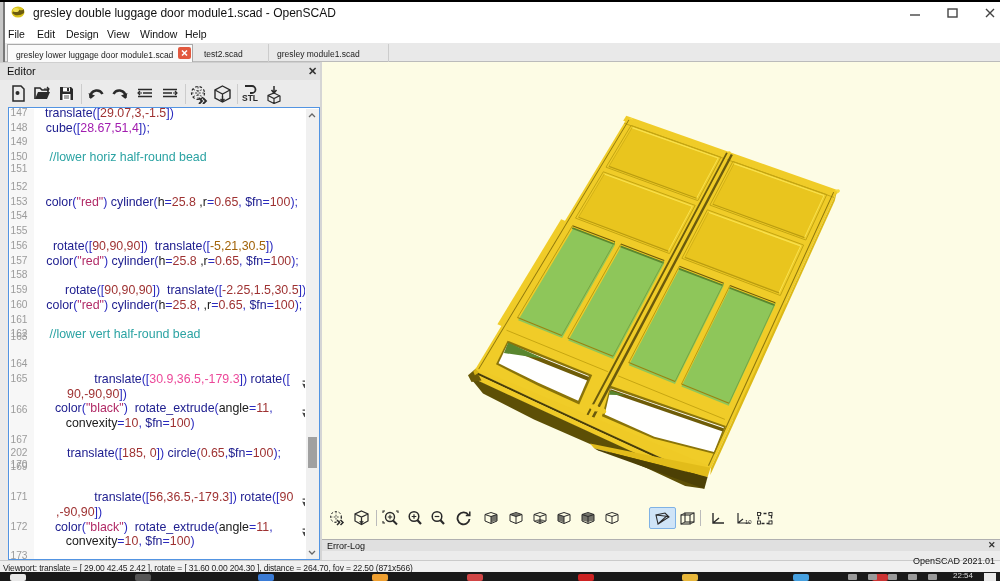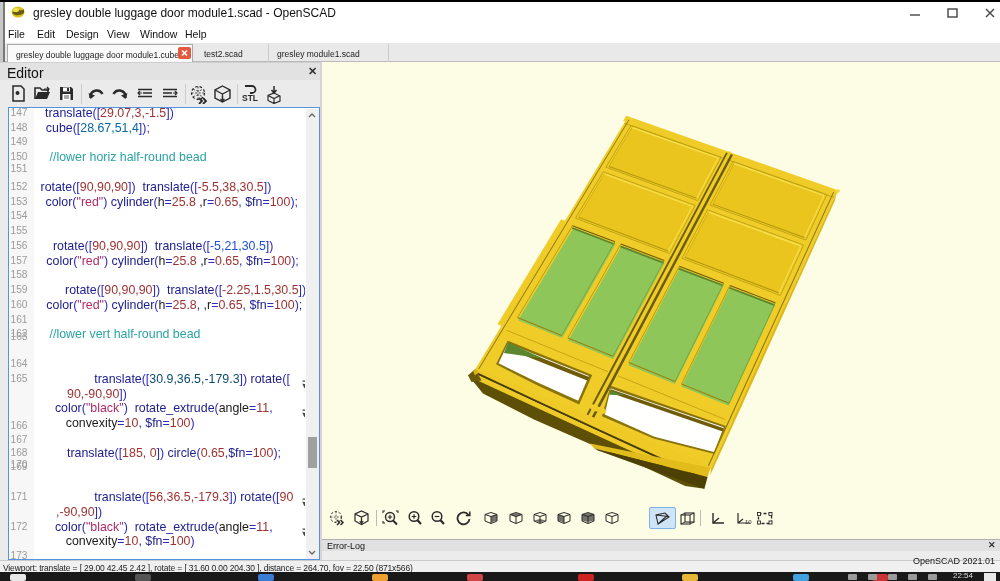--- a/index.html
+++ b/index.html
@@ -7,21 +7,21 @@
 #leftstrip{left:0;top:2px;width:5px;height:570px;background:#c8c8c8}
 #leftdark{left:3px;top:2px;width:2px;height:570px;background:#787878}
 #titlebar{left:5px;top:2px;width:995px;height:21px;background:#fff}
 #title{left:33px;top:6px;font-size:12px;color:#111;white-space:nowrap}
 #menubar{left:5px;top:23px;width:995px;height:20px;background:#fff}
 .menu{position:absolute;top:27.5px;font-size:10.5px;color:#111}
 #tabbar{left:5px;top:43px;width:995px;height:19px;background:#e9e9e9;border-bottom:1px solid #bbb}
 .tab{position:absolute;top:44px;height:18px;font-size:8.5px;color:#222;white-space:nowrap;padding:5px 0 0 8px}
 #tab1{left:7px;width:186px;background:#fafafa;border:1px solid #aaa;border-bottom:none;top:43.5px}
 #editor{left:0;top:62px;width:322px;height:498px;background:#ebebeb}
-#edhead{left:0;top:62px;width:322px;height:18px;background:#e2e2e2;border-top:1px solid #cfcfcf;font-size:14px;color:#111;padding:2px 0 0 7px}
+#edhead{left:0;top:62px;width:322px;height:18px;background:#e2e2e2;border-top:1px solid #cfcfcf;font-size:11px;color:#111;padding:2px 0 0 7px}
 #edx{left:308px;top:65px;font-size:11px;color:#333;font-weight:bold}
 #codebox{left:8px;top:107px;width:312px;height:453px;background:#fff;border:1.5px solid #5294e2}
 #gutter{left:9.5px;top:108.5px;width:24px;height:450px;background:#f7f7f7}
 .ln{position:absolute;width:17.5px;text-align:right;left:0;font-size:10.2px;color:#9b9b9b;height:14.77px;line-height:14.77px}
 .cl{position:absolute;font-size:12.4px;color:#1a1a1a;white-space:pre;height:14.77px;line-height:14.77px}
 .cl i{font-style:normal}
 .wm{position:absolute;left:291px}
 #codeclip{left:10px;top:107.5px;width:295px;height:452px;overflow:hidden}
 #vsb{left:305.5px;top:108.5px;width:13px;height:450px;background:#f0f0f0}
 #vsbthumb{left:307.5px;top:437px;width:9px;height:31px;background:#a0a0a0}
@@ -57,21 +57,21 @@
     <path d="M78 1 l8 8 M86 1 l-8 8" stroke="#444" stroke-width="1.4"></path>
   </svg>
 <div class="abs" id="menubar"></div>
 <div class="menu" style="left:8px">File</div>
 <div class="menu" style="left:37px">Edit</div>
 <div class="menu" style="left:66px">Design</div>
 <div class="menu" style="left:107px">View</div>
 <div class="menu" style="left:140px">Window</div>
 <div class="menu" style="left:185px">Help</div>
 <div class="abs" id="tabbar"></div>
-<div class="tab" id="tab1">gresley double luggage door module1.cube</div>
+<div class="tab" id="tab1">gresley lower luggage door module1.scad</div>
 <svg class="icon" style="left:178px;top:47px" width="13" height="12" viewBox="0 0 13 12">
     <rect x="0" y="0" width="13" height="12" rx="2" fill="#e2593f"></rect>
     <path d="M4 3.5 l5 5 M9 3.5 l-5 5" stroke="#fff" stroke-width="1.5"></path>
   </svg>
 <div class="tab" style="left:196px;width:73px;border-right:1px solid #ccc">test2.scad</div>
 <div class="tab" style="left:269px;width:120px;border-right:1px solid #ccc">gresley module1.scad</div>
 <div class="abs" id="editor"></div>
 <div class="abs" id="edhead">Editor</div>
 <div class="abs" id="edx">✕</div>
 <svg class="icon" style="left:11px;top:85px" width="15" height="17" viewBox="0 0 15 17">
@@ -289,61 +289,60 @@
     <rect x="12" y="9" width="3" height="3" fill="#fdfce5" stroke="#2a2a2a" stroke-width="0.9"></rect>
   </svg>
 <div class="sep" style="left:376px;top:510px;height:16px;background:#bbb"></div>
 <div class="sep" style="left:700px;top:510px;height:16px;background:#bbb"></div>
 <div class="abs" id="codebox"></div>
 <div class="abs" id="gutter"></div>
 <div class="abs" id="codeclip">
     <div class="ln" style="top:-1.6px">147</div>
 <div class="cl" style="top:-1.6px;left:35.0px"><i style="color:#202090">translate</i><i style="color:#2b2bbf">([</i><i style="color:#9e3131">29.07,3,-1.5</i><i style="color:#2b2bbf">])</i></div>
 <div class="ln" style="top:13.2px">148</div>
-<div class="cl" style="top:13.2px;left:35.8px"><i style="color:#202090">cube</i><i style="color:#2b2bbf">([</i><i style="color:#0369a1">28.67,51,4</i><i style="color:#2b2bbf">]);</i></div>
+<div class="cl" style="top:13.2px;left:35.8px"><i style="color:#202090">cube</i><i style="color:#2b2bbf">([</i><i style="color:#a21caf">28.67,51,4</i><i style="color:#2b2bbf">]);</i></div>
 <div class="ln" style="top:27.9px">149</div>
 <div class="ln" style="top:42.7px">150</div>
 <div class="cl" style="top:42.7px;left:39.6px"><i style="color:#2ba3a3">//lower horiz half-round bead</i></div>
 <div class="ln" style="top:54px">151</div>
 <div class="ln" style="top:72.2px">152</div>
-<div class="cl" style="top:72.2px;left:30.5px"><i style="color:#202090">rotate</i><i style="color:#2b2bbf">([</i><i style="color:#9e3131">90,90,90</i><i style="color:#2b2bbf">])</i>  <i style="color:#202090">translate</i><i style="color:#2b2bbf">([</i><i style="color:#9e3131">-5.5,38,30.5</i><i style="color:#2b2bbf">])</i></div>
 <div class="ln" style="top:87.0px">153</div>
 <div class="cl" style="top:87.0px;left:35.5px"><i style="color:#202090">color</i><i style="color:#2b2bbf">(</i><i style="color:#b12a66">"red"</i><i style="color:#2b2bbf">) </i><i style="color:#202090">cylinder</i><i style="color:#2b2bbf">(</i>h<i style="color:#2b2bbf">=</i><i style="color:#9e3131">25.8</i> ,r<i style="color:#2b2bbf">=</i><i style="color:#9e3131">0.65</i><i style="color:#2b2bbf">, </i><i style="color:#202090">$fn</i><i style="color:#2b2bbf">=</i><i style="color:#9e3131">100</i><i style="color:#2b2bbf">);</i></div>
 <div class="ln" style="top:101.8px">154</div>
 <div class="ln" style="top:116.6px">155</div>
 <div class="ln" style="top:131.3px">156</div>
-<div class="cl" style="top:131.3px;left:42.9px"><i style="color:#202090">rotate</i><i style="color:#2b2bbf">([</i><i style="color:#9e3131">90,90,90</i><i style="color:#2b2bbf">])</i>  <i style="color:#202090">translate</i><i style="color:#2b2bbf">([</i><i style="color:#1d4ed8">-5,21,30.5</i><i style="color:#2b2bbf">])</i></div>
+<div class="cl" style="top:131.3px;left:42.9px"><i style="color:#202090">rotate</i><i style="color:#2b2bbf">([</i><i style="color:#9e3131">90,90,90</i><i style="color:#2b2bbf">])</i>  <i style="color:#202090">translate</i><i style="color:#2b2bbf">([</i><i style="color:#a16207">-5,21,30.5</i><i style="color:#2b2bbf">])</i></div>
 <div class="ln" style="top:146.1px">157</div>
 <div class="cl" style="top:146.1px;left:36.3px"><i style="color:#202090">color</i><i style="color:#2b2bbf">(</i><i style="color:#b12a66">"red"</i><i style="color:#2b2bbf">) </i><i style="color:#202090">cylinder</i><i style="color:#2b2bbf">(</i>h<i style="color:#2b2bbf">=</i><i style="color:#9e3131">25.8</i> ,r<i style="color:#2b2bbf">=</i><i style="color:#9e3131">0.65</i><i style="color:#2b2bbf">, </i><i style="color:#202090">$fn</i><i style="color:#2b2bbf">=</i><i style="color:#9e3131">100</i><i style="color:#2b2bbf">);</i></div>
 <div class="ln" style="top:160.9px">158</div>
 <div class="ln" style="top:175.6px">159</div>
 <div class="cl" style="top:175.6px;left:55px"><i style="color:#202090">rotate</i><i style="color:#2b2bbf">([</i><i style="color:#9e3131">90,90,90</i><i style="color:#2b2bbf">])</i>  <i style="color:#202090">translate</i><i style="color:#2b2bbf">([</i><i style="color:#9e3131">-2.25,1.5,30.5</i><i style="color:#2b2bbf">])</i></div>
 <div class="ln" style="top:190.4px">160</div>
 <div class="cl" style="top:190.4px;left:36.3px"><i style="color:#202090">color</i><i style="color:#2b2bbf">(</i><i style="color:#b12a66">"red"</i><i style="color:#2b2bbf">) </i><i style="color:#202090">cylinder</i><i style="color:#2b2bbf">(</i>h<i style="color:#2b2bbf">=</i><i style="color:#9e3131">25.8</i><i style="color:#2b2bbf">,</i> ,r<i style="color:#2b2bbf">=</i><i style="color:#9e3131">0.65</i><i style="color:#2b2bbf">, </i><i style="color:#202090">$fn</i><i style="color:#2b2bbf">=</i><i style="color:#9e3131">100</i><i style="color:#2b2bbf">);</i></div>
 <div class="ln" style="top:205.2px">161</div>
 <div class="ln" style="top:219.9px">162</div>
 <div class="cl" style="top:219.9px;left:39.6px"><i style="color:#2ba3a3">//lower vert half-round bead</i></div>
 <div class="ln" style="top:222px">163</div>
 <div class="ln" style="top:249.5px">164</div>
 <div class="ln" style="top:264.3px">165</div>
-<div class="cl" style="top:264.3px;left:84.2px"><i style="color:#202090">translate</i><i style="color:#2b2bbf">([</i><i style="color:#0c4a6e">30.9,36.5,-179.3</i><i style="color:#2b2bbf">]) </i><i style="color:#202090">rotate</i><i style="color:#2b2bbf">([</i></div>
+<div class="cl" style="top:264.3px;left:84.2px"><i style="color:#202090">translate</i><i style="color:#2b2bbf">([</i><i style="color:#ec4899">30.9,36.5,-179.3</i><i style="color:#2b2bbf">]) </i><i style="color:#202090">rotate</i><i style="color:#2b2bbf">([</i></div>
 <svg class="wm" style="top:272.3px" width="8" height="10" viewBox="0 0 8 10">
       <path d="M1.6 1.1 H6 V4.6 H3" stroke="#444" fill="none" stroke-width="1.3"></path>
       <path d="M1.2 3.4 L3.4 8.2 L5.8 4.9 Z" fill="#444"></path>
     </svg>
 <div class="cl" style="top:279.0px;left:57.0px"><i style="color:#9e3131">90,-90,90</i><i style="color:#2b2bbf">])</i></div>
-<div class="ln" style="top:311px">166</div>
+<div class="ln" style="top:295px">166</div>
 <div class="cl" style="top:293.8px;left:44.9px"><i style="color:#202090">color</i><i style="color:#2b2bbf">(</i><i style="color:#b12a66">"black"</i><i style="color:#2b2bbf">)  </i><i style="color:#202090">rotate_extrude</i><i style="color:#2b2bbf">(</i>angle<i style="color:#2b2bbf">=</i><i style="color:#9e3131">11</i><i style="color:#2b2bbf">,</i></div>
 <svg class="wm" style="top:301.8px" width="8" height="10" viewBox="0 0 8 10">
       <path d="M1.6 1.1 H6 V4.6 H3" stroke="#444" fill="none" stroke-width="1.3"></path>
       <path d="M1.2 3.4 L3.4 8.2 L5.8 4.9 Z" fill="#444"></path>
     </svg>
 <div class="cl" style="top:308.6px;left:55.7px">convexity<i style="color:#2b2bbf">=</i><i style="color:#9e3131">10</i><i style="color:#2b2bbf">, </i><i style="color:#202090">$fn</i><i style="color:#2b2bbf">=</i><i style="color:#9e3131">100</i><i style="color:#2b2bbf">)</i></div>
 <div class="ln" style="top:325px">167</div>
-<div class="ln" style="top:338.1px">168</div>
+<div class="ln" style="top:338.1px">202</div>
 <div class="cl" style="top:338.1px;left:57.0px"><i style="color:#202090">translate</i><i style="color:#2b2bbf">([</i><i style="color:#9e3131">185, 0</i><i style="color:#2b2bbf">]) </i><i style="color:#202090">circle</i><i style="color:#2b2bbf">(</i><i style="color:#9e3131">0.65</i><i style="color:#2b2bbf">,</i><i style="color:#202090">$fn</i><i style="color:#2b2bbf">=</i><i style="color:#9e3131">100</i><i style="color:#2b2bbf">);</i></div>
 <div class="ln" style="top:352.9px">169</div>
 <div class="ln" style="top:350px">170</div>
 <div class="ln" style="top:382.4px">171</div>
 <div class="cl" style="top:382.4px;left:84.2px"><i style="color:#202090">translate</i><i style="color:#2b2bbf">([</i><i style="color:#9e3131">56,36.5,-179.3</i><i style="color:#2b2bbf">]) </i><i style="color:#202090">rotate</i><i style="color:#2b2bbf">([</i><i style="color:#9e3131">90</i></div>
 <svg class="wm" style="top:390.4px" width="8" height="10" viewBox="0 0 8 10">
       <path d="M1.6 1.1 H6 V4.6 H3" stroke="#444" fill="none" stroke-width="1.3"></path>
       <path d="M1.2 3.4 L3.4 8.2 L5.8 4.9 Z" fill="#444"></path>
     </svg>
 <div class="cl" style="top:397.2px;left:46.0px"><i style="color:#9e3131">,-90,90</i><i style="color:#2b2bbf">])</i></div>

